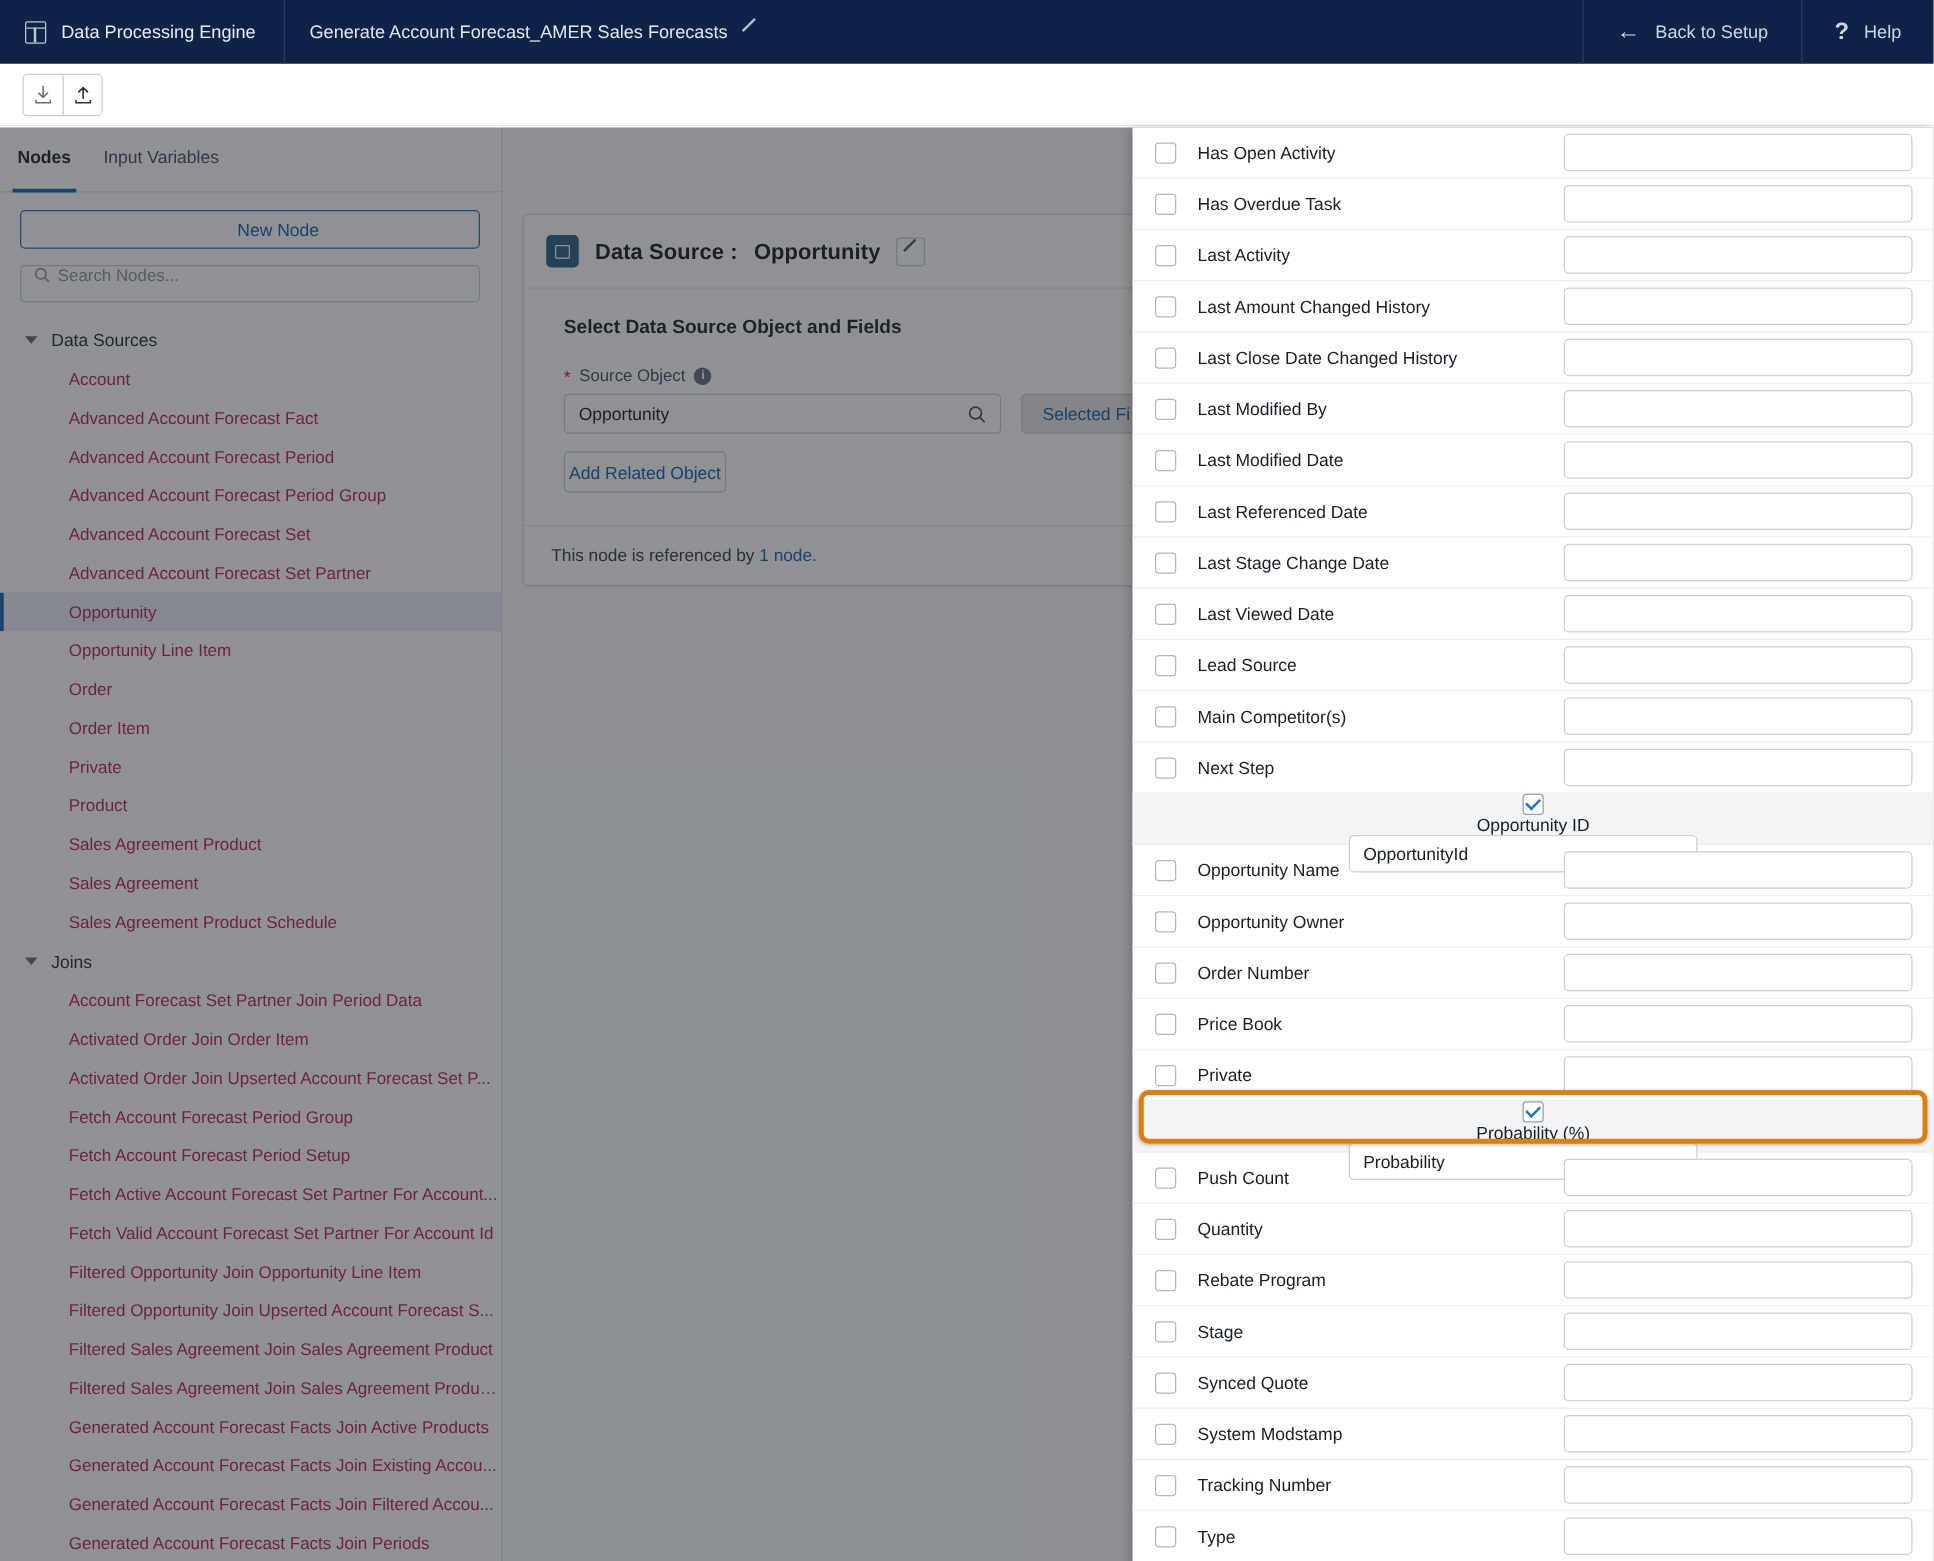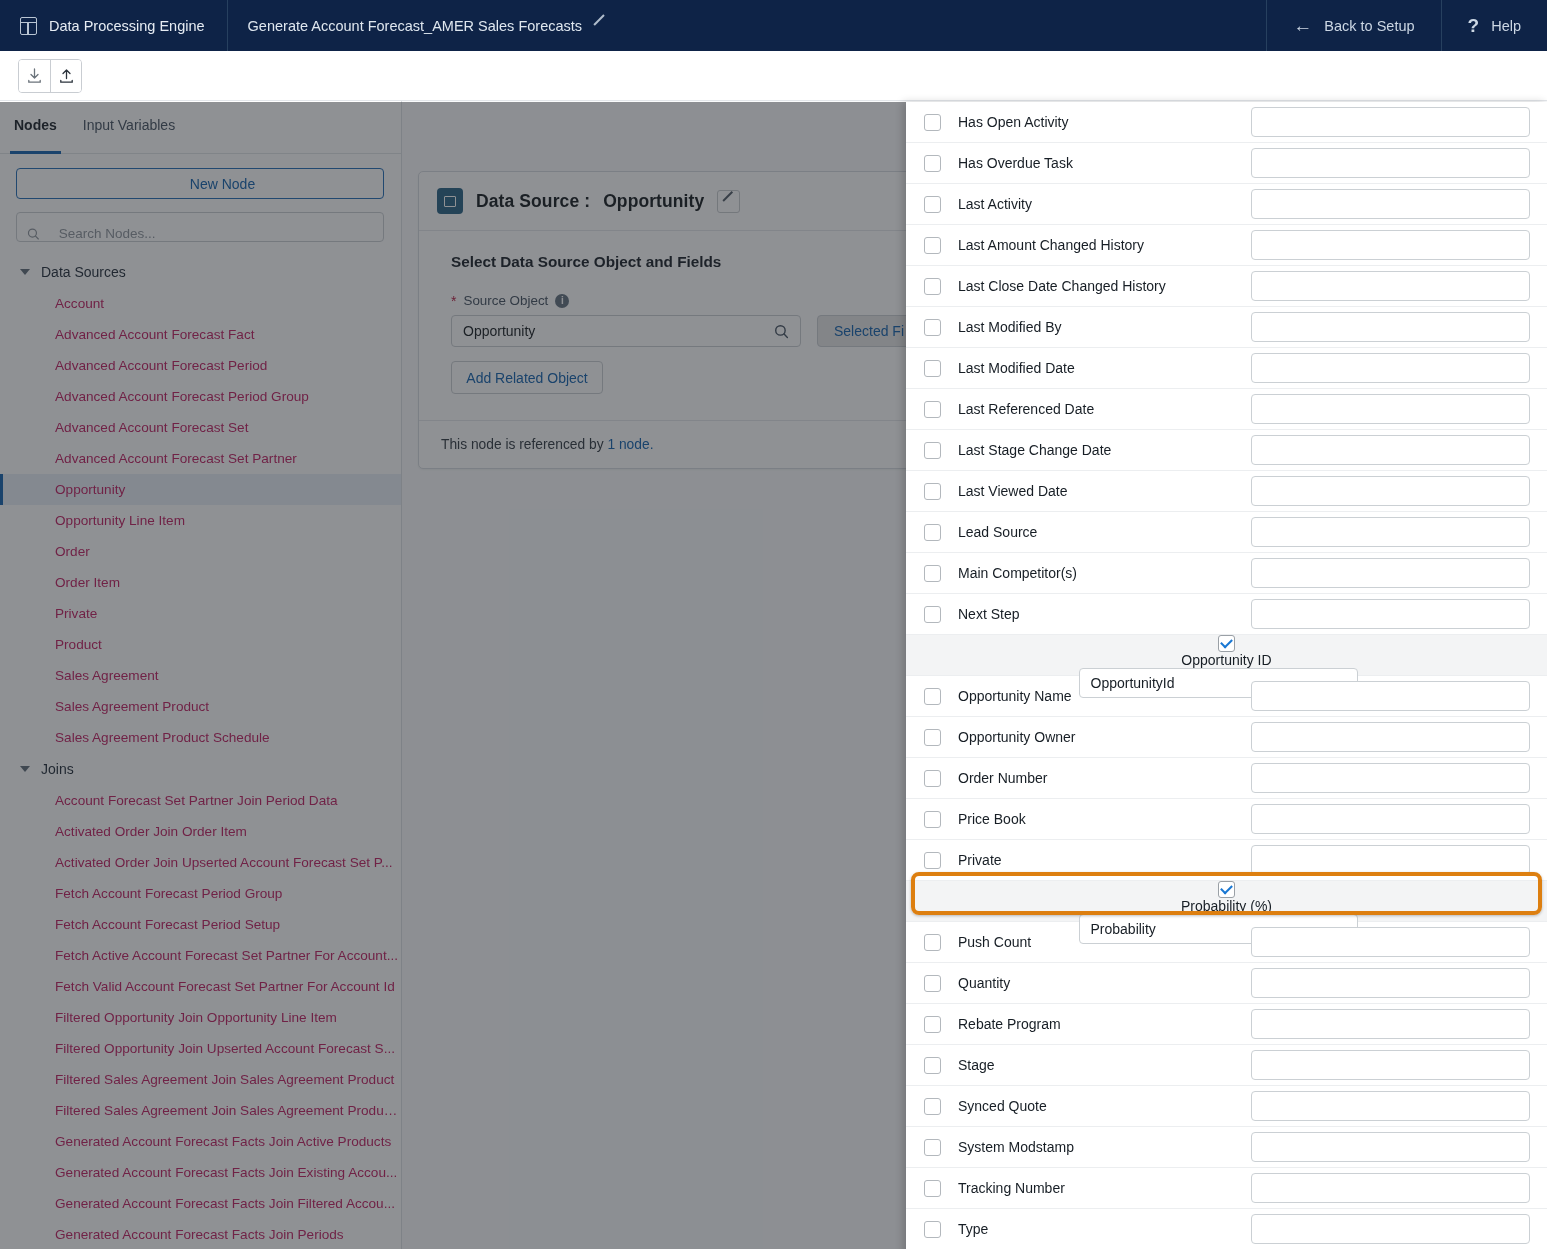--- a/index.html
+++ b/index.html
@@ -89,21 +89,21 @@
     content:""; position:absolute; left:-4px; right:-4px; bottom:-1px; height:3px; background:#0b5cab;
   }
   .sb-inner { padding: 14px 16px 0 16px; }
   .newnode {
     width: 368px; height: 31px; border:1px solid #1b68b3; border-radius:4px;
     color:#0b5cab; font-size:14px; background:#fff; cursor:pointer;
     display:flex; align-items:center; justify-content:center;padding-left:45px;
   }
   .searchbox {
     margin-top: 13px; width:368px; height:30px; border:1px solid #c8ccd1; border-radius:4px;
-    display:flex; align-items:flex-end; gap:19px; padding: 0 10px; background:#fff;
+    display:flex; align-items:flex-start; gap:6px; padding: 0 10px; background:#fff;
   }
   .searchbox input {
     border:0; outline:0; font-size:13.5px; color:#3e4b5b; width:100%;
     font-family:"Liberation Sans", sans-serif; background:transparent;
   }
   .searchbox input::placeholder { color:#8a9199; }
 
   .tree { margin-top: 14px; }
   .grp {
     display:flex; align-items:center; gap:11px;
@@ -161,21 +161,21 @@
   .lookup input {
     border:0;outline:0;flex:1;font-size:14px;color:#0d1317;background:transparent;
     font-family:"Liberation Sans", sans-serif;
   }
   .selbtn {
     height:32px;border:1px solid #c8ccd1;border-radius:4px;background:#e5e5e5;
     color:#0b5cab;font-size:14px;display:flex;align-items:center;padding:0 16px;cursor:pointer;
     white-space:nowrap;
   }
   .addrel {
-    margin-top:14px;height:33px;width:152px;border:1px solid #c8ccd1;border-radius:4px;background:#fff;
+    margin-top:14px;height:33px;width:130px;border:1px solid #c8ccd1;border-radius:4px;background:#fff;
     color:#0b5cab;font-size:14px;display:flex;align-items:center;justify-content:center;cursor:pointer;
   }
   .card-foot { border-top:1px solid #e3e6ea; padding:16px 22px; font-size:13.8px; color:#2b333c; }
   .card-foot a { color:#0b5cab; text-decoration:none; cursor:pointer; }
 
   
   .overlay {
     position:absolute; left:0; top:51px; width:1547px; height:1198px;
     background: rgba(40,44,50,0.52); z-index:20;
   }
@@ -287,22 +287,22 @@
           <div class="node">Advanced Account Forecast Period</div>
           <div class="node">Advanced Account Forecast Period Group</div>
           <div class="node">Advanced Account Forecast Set</div>
           <div class="node">Advanced Account Forecast Set Partner</div>
           <div class="node sel">Opportunity</div>
           <div class="node">Opportunity Line Item</div>
           <div class="node">Order</div>
           <div class="node">Order Item</div>
           <div class="node">Private</div>
           <div class="node">Product</div>
+          <div class="node">Sales Agreement Product</div>
           <div class="node">Sales Agreement</div>
-          <div class="node">Sales Agreement Product</div>
           <div class="node">Sales Agreement Product Schedule</div>
           <div class="grp">
             <span class="chev"></span>
             <span>Joins</span>
           </div>
           <div class="node">Account Forecast Set Partner Join Period Data</div>
           <div class="node">Activated Order Join Order Item</div>
           <div class="node">Activated Order Join Upserted Account Forecast Set P...</div>
           <div class="node">Fetch Account Forecast Period Group</div>
           <div class="node">Fetch Account Forecast Period Setup</div>

